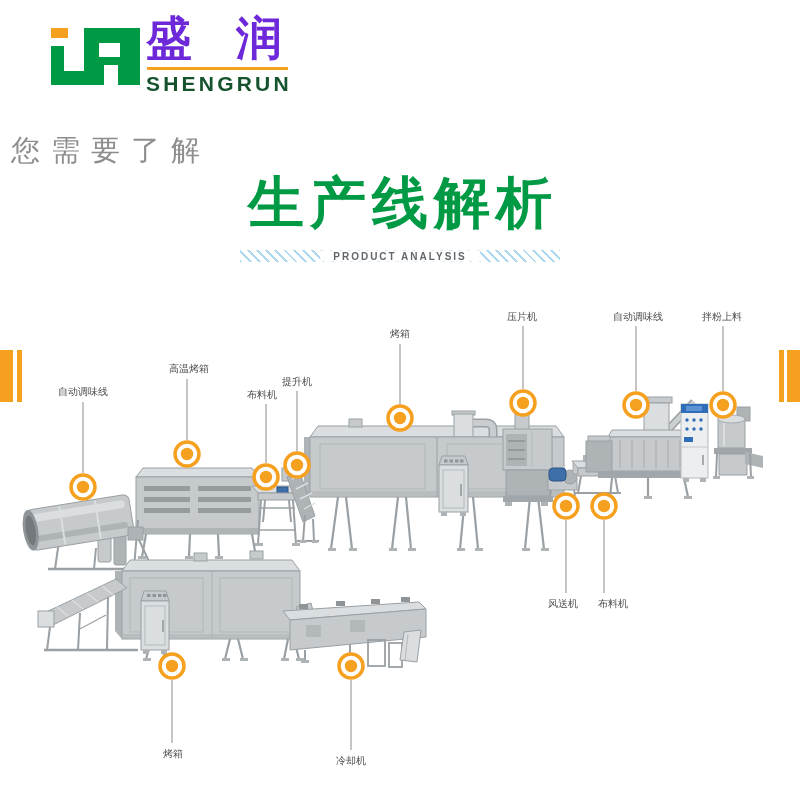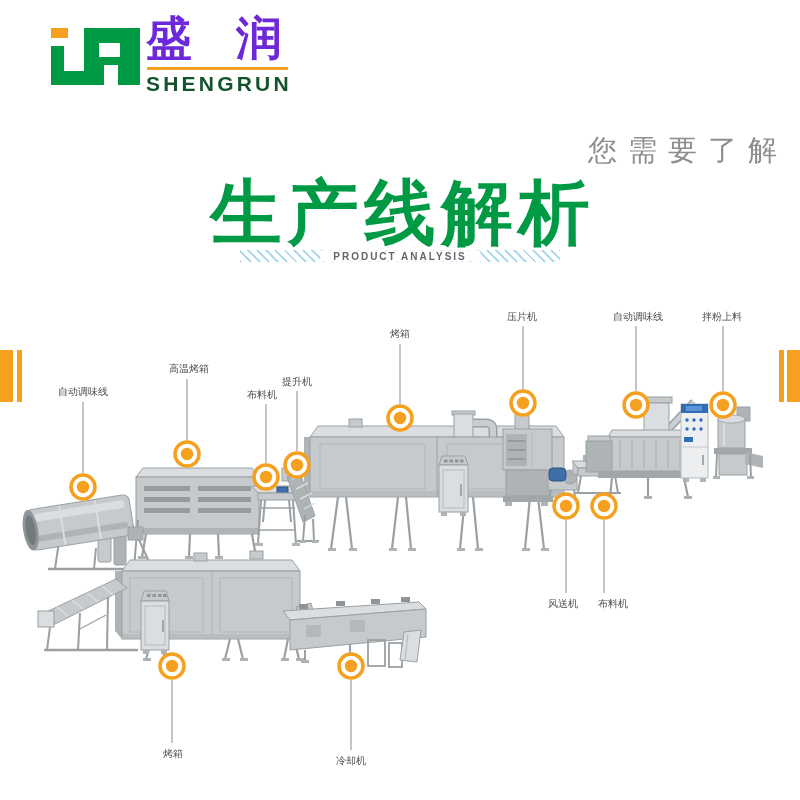--- a/index.html
+++ b/index.html
@@ -10,24 +10,24 @@
   .logo-mark{position:absolute;left:47px;top:26px;width:95px;height:62px}
   .logo-cn{position:absolute;left:146px;top:18px;font-size:46px;font-weight:700;
            color:#6d28d9;letter-spacing:44px;white-space:nowrap;line-height:1.05;
            font-family:Liberation Mono, monospace}
   .logo-underline{position:absolute;left:147px;top:67px;width:141px;height:3px;
            background:var(--accent-orange)}
   .logo-en{position:absolute;left:146px;top:72px;font-size:21px;font-weight:700;
            letter-spacing:3.2px;color:#14532d;white-space:nowrap}
 
   
-  .subtitle{position:absolute;left:0;right:12px;top:131px;text-align:right;
+  .subtitle{position:absolute;left:0;right:0;top:131px;text-align:left;
             font-size:29px;color:var(--title-gray);letter-spacing:11px;text-indent:11px}
   .main-title{position:absolute;left:0;right:0;top:166px;text-align:center;
-            font-size:71px;font-weight:700;color:var(--brand-green);
+            font-size:56px;font-weight:700;color:var(--brand-green);
             letter-spacing:6px;text-indent:6px}
   .banner{position:absolute;left:240px;top:250px;width:320px;height:12px;
           background:repeating-linear-gradient(45deg,var(--banner-stripe) 0 2px,transparent 2px 6.5px)}
   .banner-text{position:absolute;left:50%;top:50%;transform:translate(-50%,-50%);
           background:#fff;padding:0 13px;font-size:10px;font-weight:700;
           letter-spacing:2px;color:var(--banner-text);white-space:nowrap}
 
   
   .bar{position:absolute;top:350px;height:52px;background:var(--accent-orange)}
   .bar-l-wide{left:0;width:13px}

